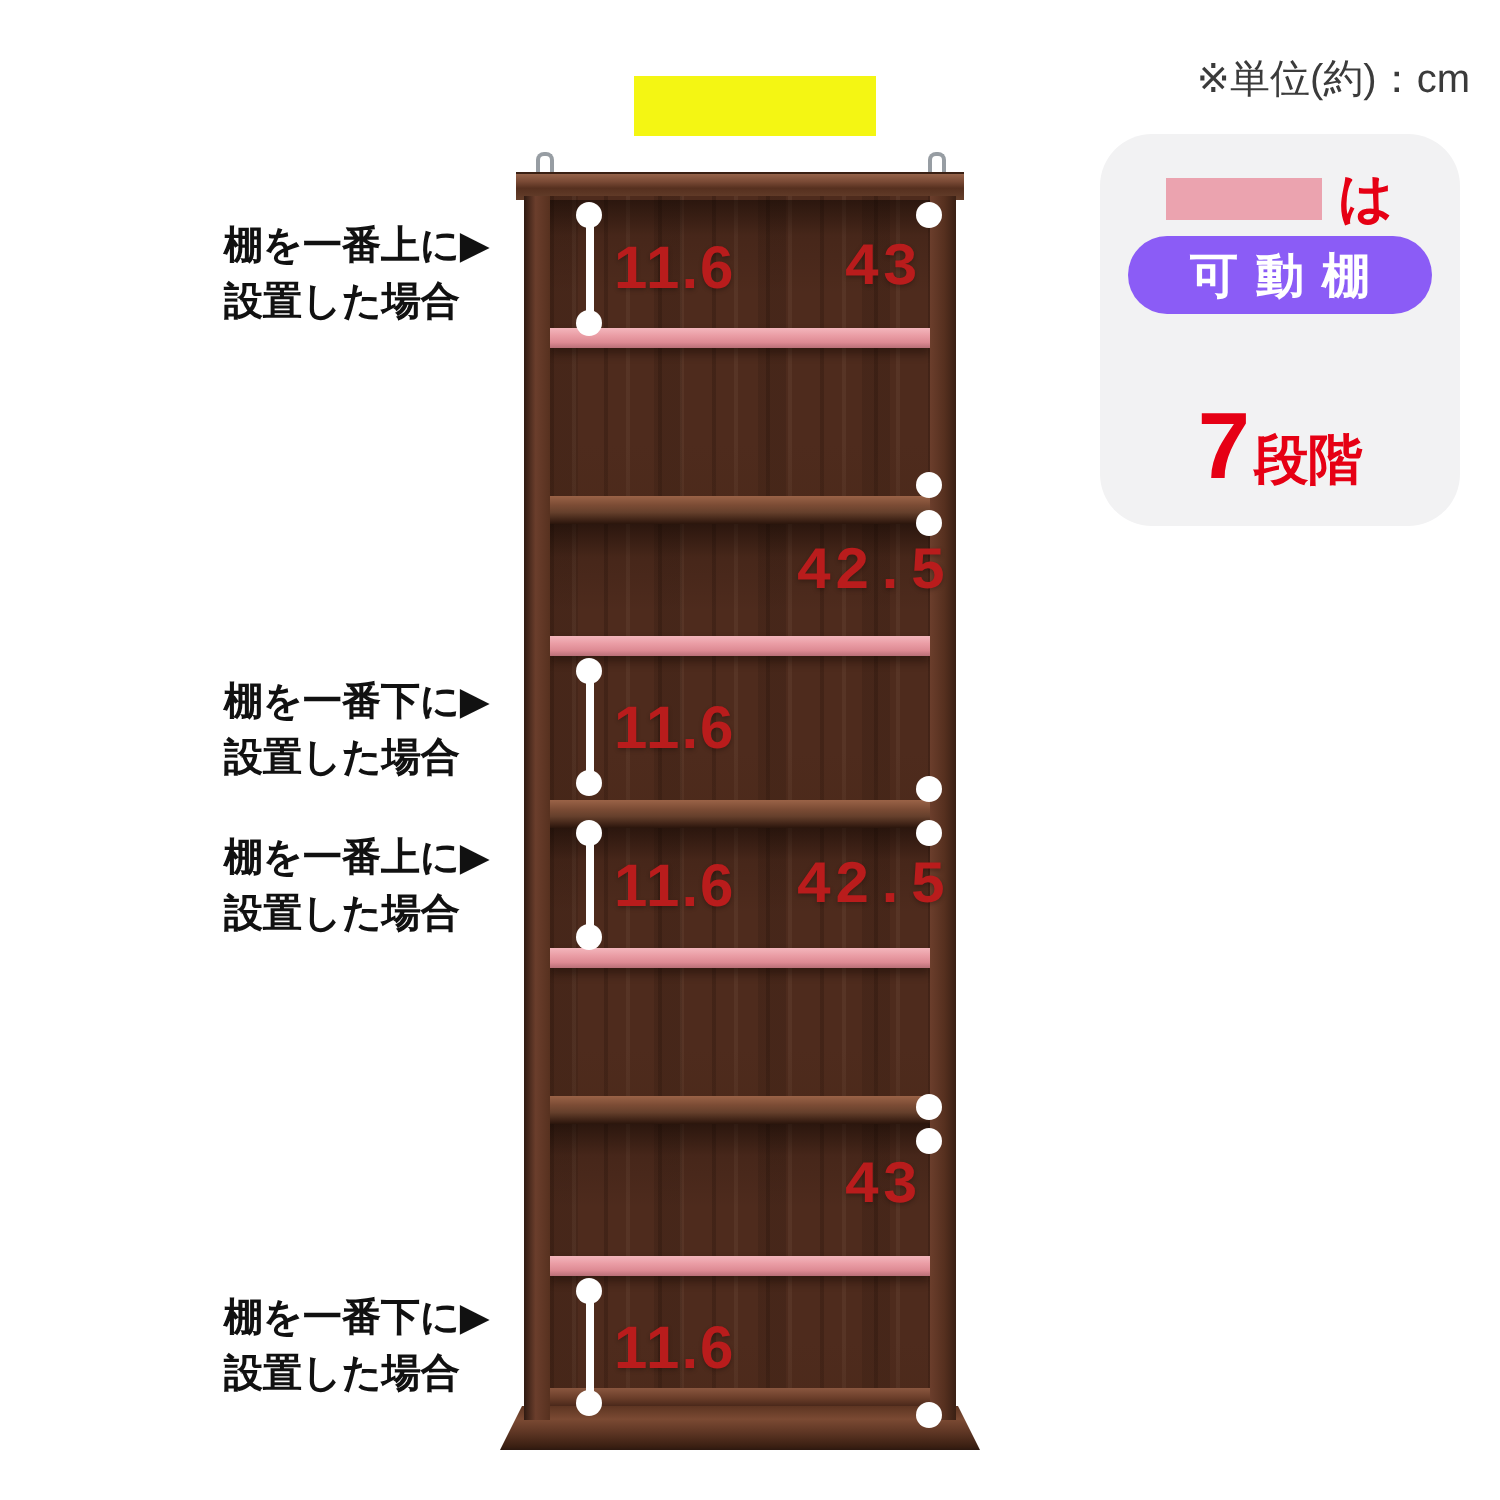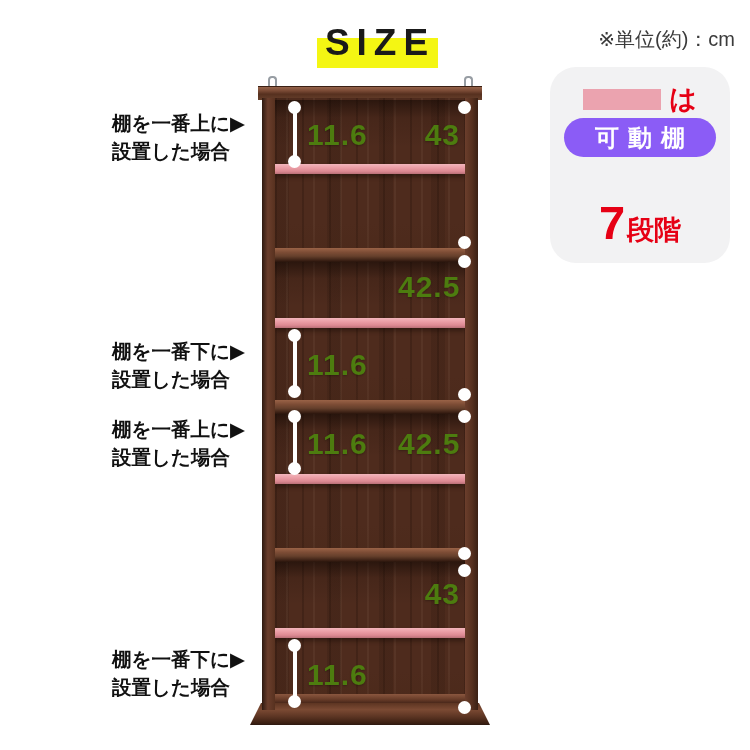--- a/index.html
+++ b/index.html
@@ -84,31 +84,30 @@
   .pshelf-a { top:164px; } .pshelf-b { top:318px; } .pshelf-c { top:474px; } .pshelf-d { top:628px; }
 
   
   .mline { position:absolute; left:293px; width:4px; background:#fff; border-radius:2px; }
   .mline-a { top:107px; height:54px; }
   .mline-b { top:335px; height:56px; }
   .mline-c { top:416px; height:52px; }
   .mline-d { top:645px; height:56px; }
   .dot { position:absolute; width:13px; height:13px; border-radius:50%; background:#fff; }
 
-  .mnum { position:absolute; color:#4d7c0f; font-size:30px; font-weight:700; letter-spacing:1px;
+  .mnum { position:absolute; color:#b91c1c; font-size:30px; font-weight:700; letter-spacing:1px;
     text-shadow:0 1px 2px rgba(0,0,0,.25); }
-  .num-right { width:62px; text-align:right; }
+  .num-right { width:62px; text-align:right;font-family:Liberation Mono, monospace; }
 </style>
 </head>
 <body>
 
 <div class="page">
 
   <div class="title-highlight"></div>
-  <div class="title-text">SIZE</div>
 
   <div class="unit-note">※単位(約)：cm</div>
 
   <div class="legend">
     <div class="legend-row1">
       <span class="legend-swatch"></span>
       <span class="legend-suffix">は</span>
     </div>
     <div class="legend-badge">可動棚</div>
     <div class="legend-steps">

